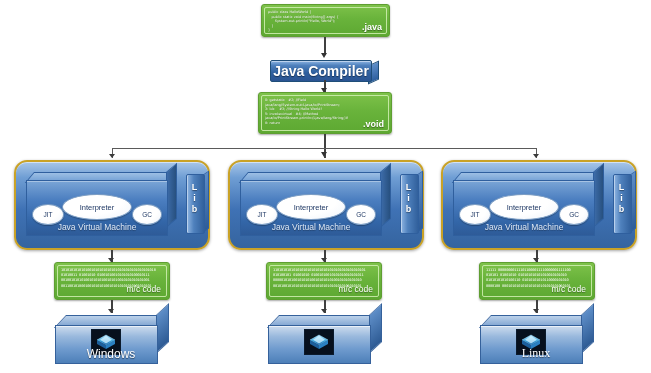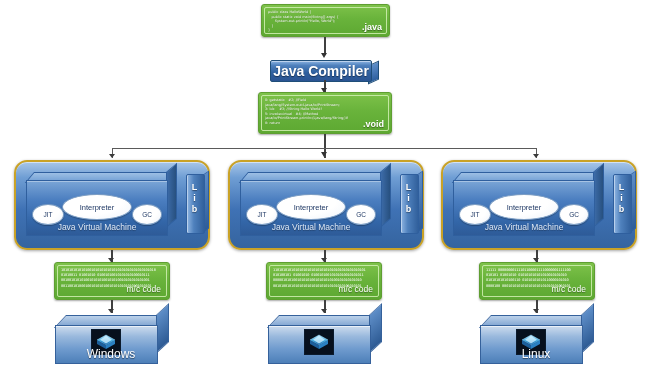--- a/index.html
+++ b/index.html
@@ -407,21 +407,21 @@
     <div class="os-icon" style="left:36px;top:14px;width:28px;height:24px;">
       <svg width="22" height="18" viewBox="0 0 22 18">
         <polygon points="11,2 20,7 11,12 2,7" fill="url(#gchip)" stroke="#9fe0ff" stroke-width="0.5"></polygon>
         <polygon points="2,7 11,12 11,16 2,11" fill="#1c5f9c"></polygon>
         <polygon points="20,7 11,12 11,16 20,11" fill="#2a80c2"></polygon>
         <polygon points="11,3 17,6.8 11,10.6 5,6.8" fill="#d9f3ff" opacity="0.75"></polygon>
       </svg>
     </div>
   </div>
 
-  <div class="osbox" style="left:480px;top:315px;width:112px;height:48px;">
+  <div class="osbox" style="left:480px;top:315px;width:112px;height:48px;font-family:Liberation Serif, serif;">
     <div class="o-top" style="left:11px;top:0;width:101px;height:11px;transform:skewX(-43deg);transform-origin:left top;"></div>
     <div class="o-right" style="left:101px;top:0;width:11px;height:37px;transform:skewY(-43deg);transform-origin:left top;"></div>
     <div class="o-front" style="left:0;top:10px;width:101px;height:37px;"></div>
     <div class="os-icon" style="left:36px;top:14px;width:28px;height:24px;">
       <svg width="22" height="18" viewBox="0 0 22 18">
         <polygon points="11,2 20,7 11,12 2,7" fill="url(#gchip)" stroke="#9fe0ff" stroke-width="0.5"></polygon>
         <polygon points="2,7 11,12 11,16 2,11" fill="#1c5f9c"></polygon>
         <polygon points="20,7 11,12 11,16 20,11" fill="#2a80c2"></polygon>
         <polygon points="11,3 17,6.8 11,10.6 5,6.8" fill="#d9f3ff" opacity="0.75"></polygon>
       </svg>

